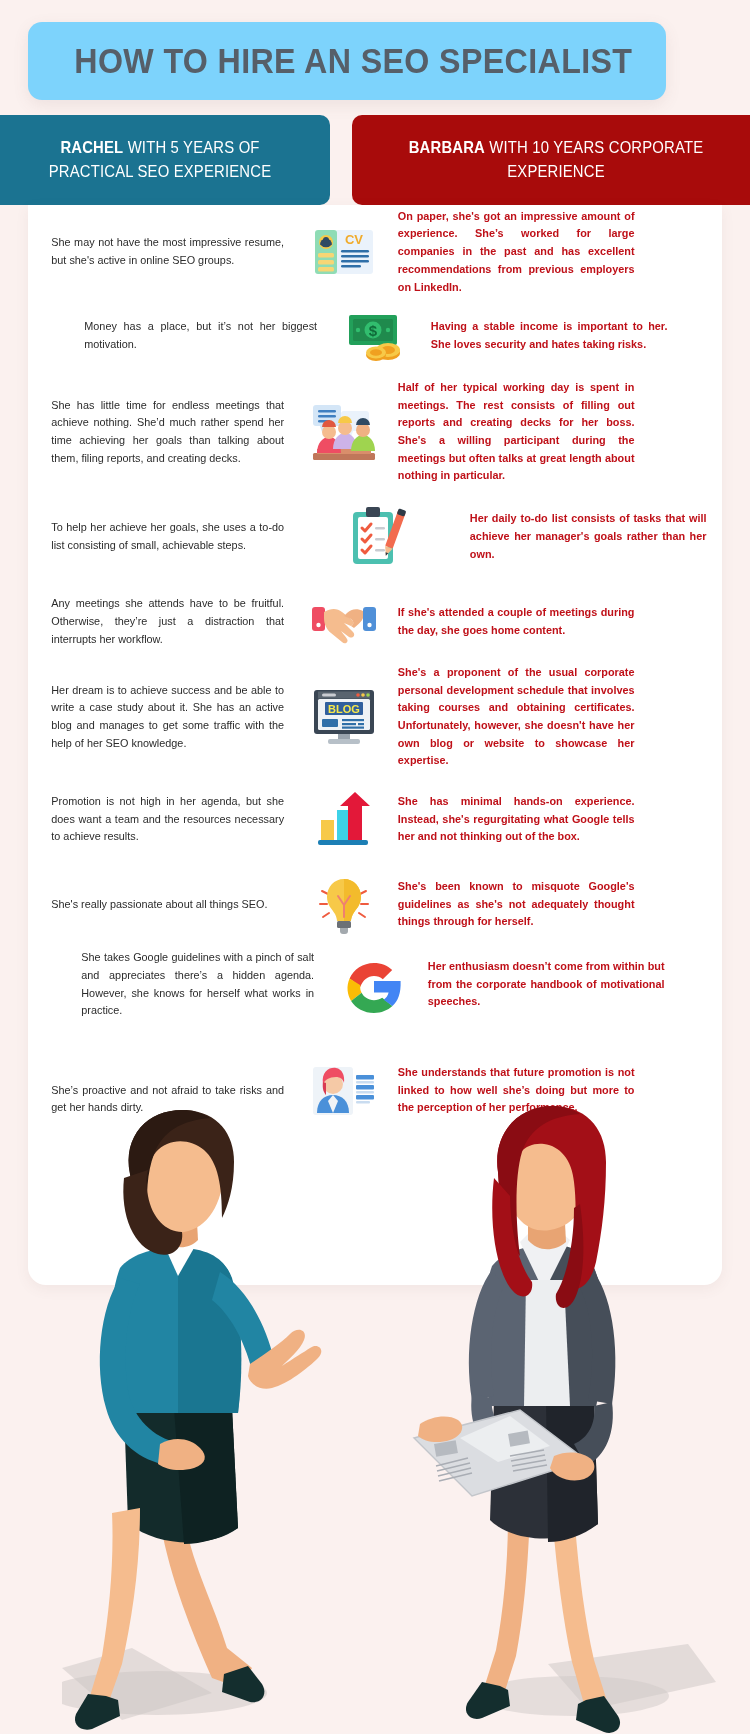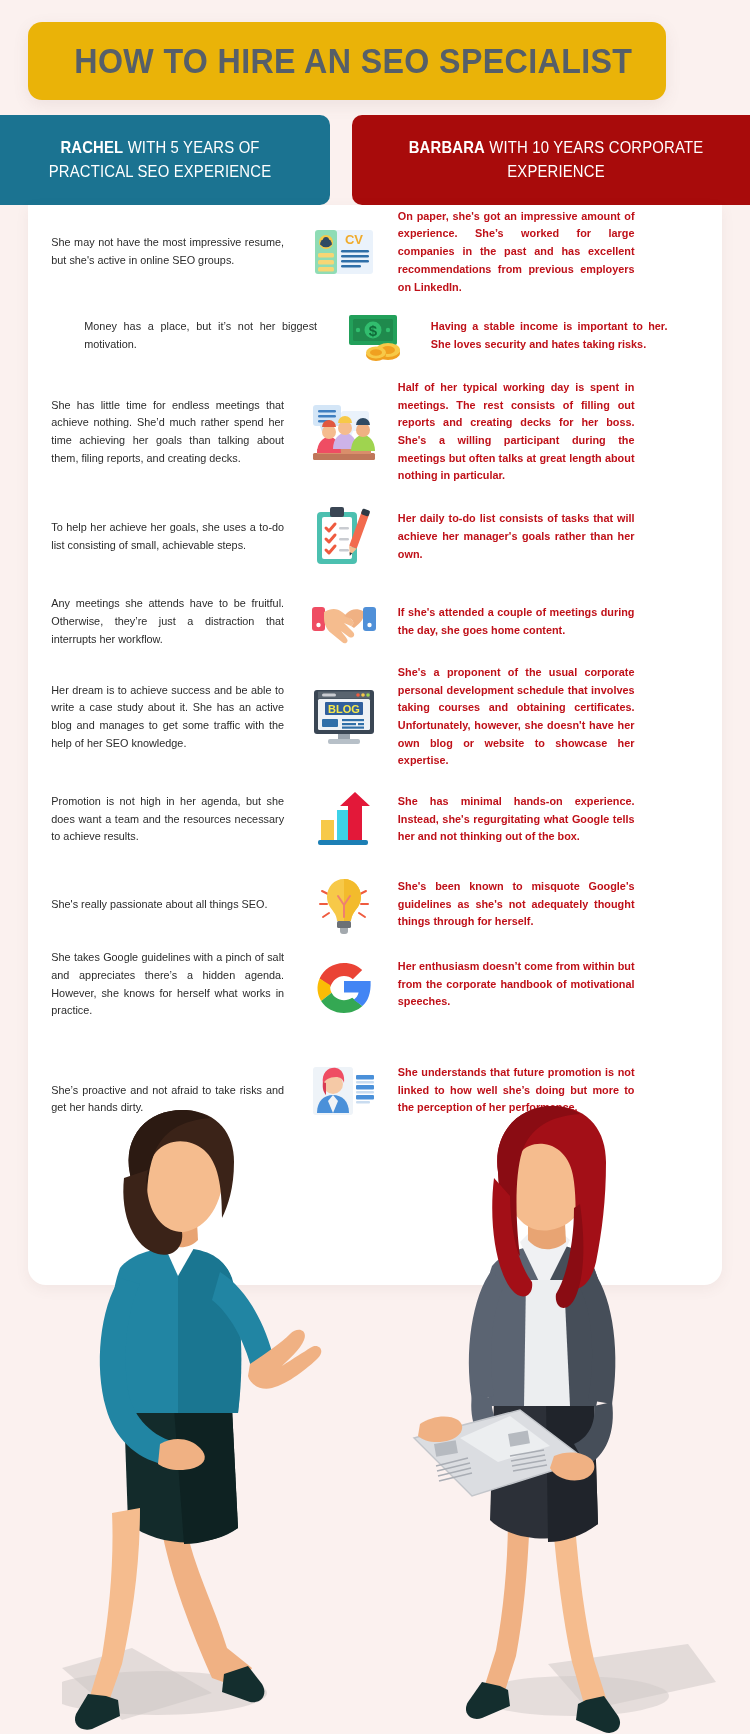--- a/index.html
+++ b/index.html
@@ -9,21 +9,21 @@
     font-family: "Liberation Sans", sans-serif;
     overflow: hidden;
     position: relative;
   }
   .page { position: relative; width: 750px; height: 1734px; }
 
   
   .title-card {
     position: absolute; left: 28px; top: 22px;
     width: 638px; height: 78px;
-    background: #eab308;
+    background: #7dd3fc;
     border-radius: 14px;
     box-shadow: 0 5px 16px rgba(120,90,85,0.10);
     display: flex; align-items: center; justify-content: center; padding-left: 13px;
   }
   .title-text {
     font-family: "Liberation Sans", sans-serif;
     font-weight: 700;
     font-size: 35px;
     letter-spacing: 0.4px;
     color: #565f69;
@@ -188,21 +188,21 @@
       <path d="M22 46 C22 36 28 30 34 30 C40 30 46 36 46 46z" fill="#cdb3e8"></path>
       <circle cx="34" cy="25" r="7" fill="#f5bc8e"></circle>
       <path d="M27 25 a7 7 0 0 1 14 0 z" fill="#f7c948" transform="translate(0,-5)"></path>
       <path d="M40 48 C40 38 46 32 52 32 C58 32 64 38 64 48z" fill="#9fd44f"></path>
       <circle cx="52" cy="27" r="7" fill="#f0b183"></circle>
       <path d="M45 27 a7 7 0 0 1 14 0 z" fill="#2f4a63" transform="translate(0,-5)"></path>
     </svg>
           </div>
           <div class="cell-right">Half of her typical working day is spent in meetings. The rest consists of filling out reports and creating decks for her boss. She's a willing participant during the meetings but often talks at great length about nothing in particular.</div>
         </div>
-        <div class="row" style="height: 90px;">
+        <div class="row" style="height: 90px; justify-content: space-between;">
           <div class="cell-left">To help her achieve her goals, she uses a to-do list consisting of small, achievable steps.</div>
           <div class="cell-icon">
             <svg class="ic" width="62" height="62" viewBox="0 0 62 62">
       <rect x="4" y="6" width="40" height="52" rx="4" fill="#4cc0b0"></rect>
       <rect x="9" y="11" width="30" height="42" rx="2" fill="#ffffff"></rect>
       <rect x="17" y="1" width="14" height="10" rx="2" fill="#3a4654"></rect>
       <g fill="none" stroke="#ef5b3f" stroke-width="3" stroke-linecap="round" stroke-linejoin="round">
         <path d="M13 22 l3 3 6-7"></path>
                 <path d="M13 33 l3 3 6-7"></path>
                 <path d="M13 44 l3 3 6-7"></path>
@@ -288,21 +288,21 @@
       </g>
       <path d="M28 4 C38 4 45 12 45 22 C45 30 40 34 37 39 C35 43 35 46 35 46 L21 46 C21 46 21 43 19 39 C16 34 11 30 11 22 C11 12 18 4 28 4z" fill="#f7c948"></path>
       <path d="M28 4 C38 4 45 12 45 22 C45 30 40 34 37 39 C35 43 35 46 35 46 L28 46z" fill="#f3bb2c"></path>
       <path d="M28 42 L28 30 L22 21 M28 30 L34 21" fill="none" stroke="#ef8070" stroke-width="2" stroke-linecap="round"></path>
       <rect x="21" y="46" width="14" height="7" rx="1.5" fill="#6b7076"></rect>
       <path d="M24 53 h8 v3 a3 3 0 0 1-3 3h-2a3 3 0 0 1-3-3z" fill="#a3a9ae"></path>
     </svg>
           </div>
           <div class="cell-right">She's been known to misquote Google's guidelines as she's not adequately thought things through for herself.</div>
         </div>
-        <div class="row" style="height: 85px;">
+        <div class="row" style="height: 85px; padding-left: 30px;">
           <div class="cell-left">She takes Google guidelines with a pinch of salt and appreciates there’s a hidden agenda. However, she knows for herself what works in practice.</div>
           <div class="cell-icon">
             <svg class="ic" width="56" height="56" viewBox="0 0 56 56">
       <path d="M28 6 C17 6 7.5 12.3 3.6 21.5 L14.4 29.8 C16.5 23.5 21.8 19 28 19 C31.4 19 34.4 20.2 36.8 22.2 L46.2 13 C41.5 8.6 35.2 6 28 6z" fill="#ea4335"></path>
       <path d="M3.6 21.5 C2 25.2 1.2 29.3 1.6 33.5 C2 37.3 3.2 40.9 5.1 44 L15.6 35.8 C14.4 33.5 13.9 30.9 14.4 28.2z" fill="#fbbc05"></path>
       <path d="M5.1 44 C9.6 51.2 18.2 56 28 56 C35.3 56 41.7 53.5 46.4 49.1 L36.2 40.8 C33.8 42.4 31 43.2 28 43.2 C22.2 43.2 17.2 39.4 15.6 35.8z" fill="#34a853"></path>
       <path d="M54.6 24 L28 24 L28 35.5 L42.6 35.5 C41.9 38.5 40.1 41.1 37.7 42.8 L46.4 49.1 C52 44 55.1 36.4 54.6 24z" fill="#4285f4"></path>
     </svg>
           </div>
           <div class="cell-right">Her enthusiasm doesn’t come from within but from the corporate handbook of motivational speeches.</div>

